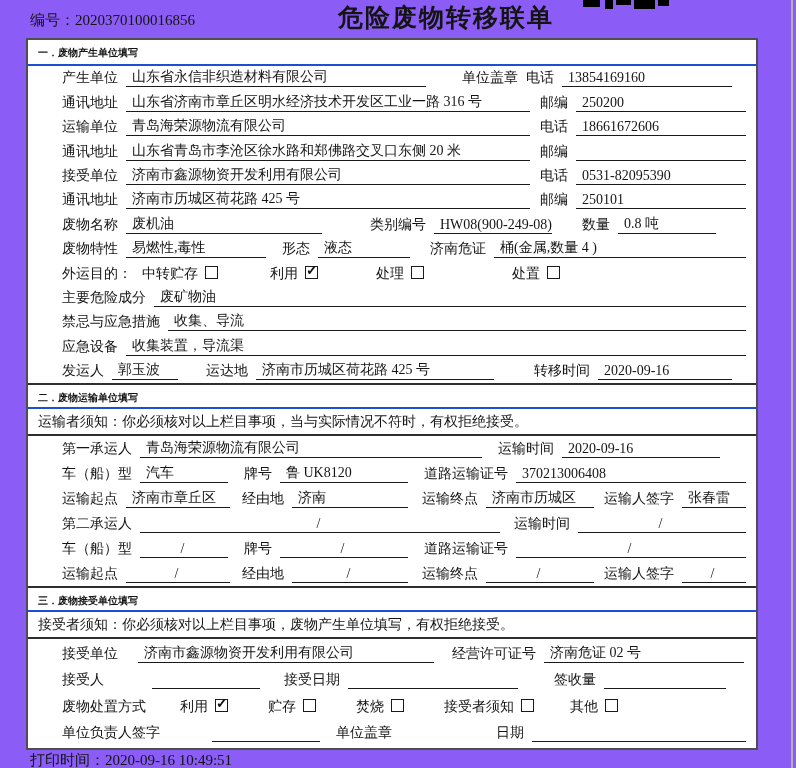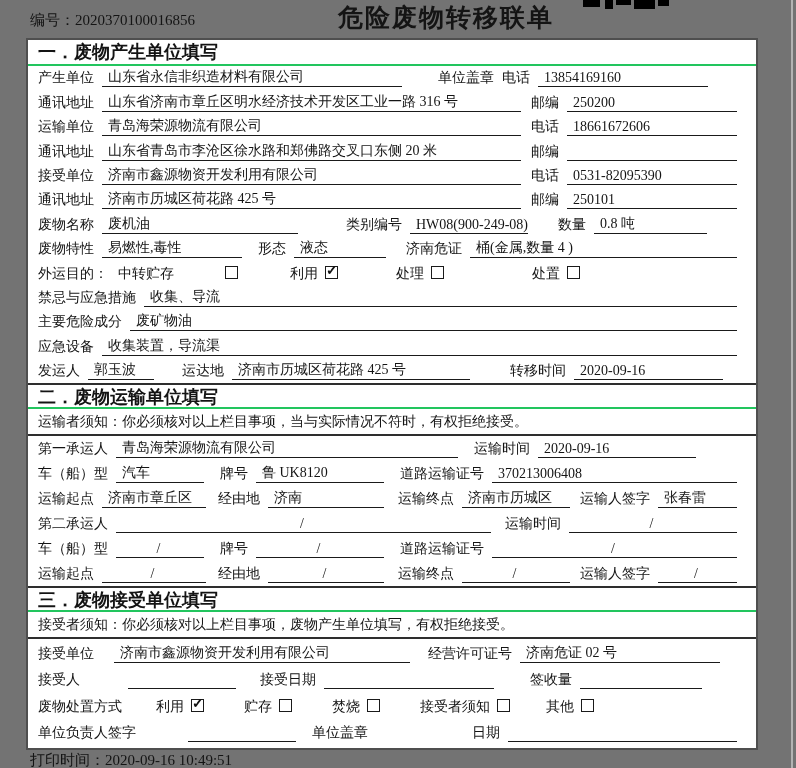--- a/index.html
+++ b/index.html
@@ -1,39 +1,39 @@
 <!DOCTYPE html>
 <html><head>
 <meta charset="utf-8">
 <style>
   html,body { margin:0; padding:0; background:#ffffff; }
   body { width:796px; height:768px; font-family:"Liberation Serif","DejaVu Serif",serif; color:#141414; }
-  .page { position:relative; width:796px; height:768px; overflow:hidden; background:#737373; }
+  .page { position:relative; width:796px; height:768px; overflow:hidden; background:#8b5cf6; }
 
   .serial { position:absolute; top:11px; left:30px; font-size:15px; white-space:nowrap; }
   .title  { position:absolute; top:1px; left:446px; transform:translateX(-50%);
             font-size:25px; font-weight:bold; letter-spacing:2px; white-space:nowrap; }
 
   .qr { position:absolute; top:0; left:583px; width:110px; height:11px; }
   .qr i { position:absolute; top:0; background:#000; display:block; }
 
   .scan-edge { position:absolute; top:0; bottom:0; right:3px; width:2px; background:#b3b3b3; }
 
   .box { position:absolute; top:38px; left:26px; width:732px; height:712px;
          border:2px solid #4f4f4f; box-sizing:border-box; background:#fff; }
 
-  .sec-h { height:26px; line-height:25px; padding:0 10px; font-size:18px; font-weight:bold;
-           border-bottom:2px solid #22c55e; box-sizing:border-box; white-space:nowrap; }
+  .sec-h { height:26px; line-height:25px; padding:0 10px; font-size:10px; font-weight:bold;
+           border-bottom:2px solid #1d4ed8; box-sizing:border-box; white-space:nowrap; }
   .sec-h.bt { border-top:2px solid #2e2e2e; }
 
   .notice { height:27px; line-height:26px; padding:0 10px; font-size:14px;
             border-bottom:2px solid #2e2e2e; box-sizing:border-box; white-space:nowrap; }
 
-  .row { display:flex; align-items:flex-end; padding:0 19px 3px 10px; box-sizing:border-box;
-         font-size:14px; white-space:nowrap; }
+  .row { display:flex; align-items:flex-end; padding:0 10px 3px 10px; box-sizing:border-box;
+         font-size:14px; white-space:nowrap;margin-left:24px; }
   .s1 .row { height:24.4px; }
   .s2 .row { height:25px; }
   .s3 .row { height:26.5px; }
 
   .lbl { margin-right:8px; }
   .val { border-bottom:1px solid #1a1a1a; padding:0 3px 0 6px; min-height:17px; box-sizing:border-box; }
   .fill { flex:1 1 auto; }
   .ctr { text-align:center; padding-left:0; }
   .sp  { flex:0 0 auto; }
 
@@ -129,46 +129,46 @@
         <span class="lbl">废物特性</span>
         <span class="val" style="width:140px;">易燃性,毒性</span>
         <span class="lbl" style="margin-left:16px;">形态</span>
         <span class="val" style="width:92px;">液态</span>
         <span class="lbl" style="margin-left:20px;">济南危证</span>
         <span class="val fill">桶(金属,数量 4 )</span>
       </div>
 
       <div class="row">
         <span class="lbl">外运目的：</span>
-        <span class="opt" style="margin-left:2px;gap:44px;">
+        <span class="opt" style="margin-left:2px;">
           <span>中转贮存</span>
           <span class="cb"></span>
         </span>
         <span class="opt" style="margin-left:52px;">
           <span>利用</span>
           <span class="cb checked"></span>
         </span>
         <span class="opt" style="margin-left:58px;">
           <span>处理</span>
           <span class="cb"></span>
         </span>
         <span class="opt" style="margin-left:88px;">
           <span>处置</span>
           <span class="cb"></span>
         </span>
       </div>
 
       <div class="row">
+        <span class="lbl">主要危险成分</span>
+        <span class="val fill">废矿物油</span>
+      </div>
+
+      <div class="row">
         <span class="lbl">禁忌与应急措施</span>
         <span class="val fill">收集、导流</span>
-      </div>
-
-      <div class="row">
-        <span class="lbl">主要危险成分</span>
-        <span class="val fill">废矿物油</span>
       </div>
 
       <div class="row">
         <span class="lbl">应急设备</span>
         <span class="val fill">收集装置，导流渠</span>
       </div>
 
       <div class="row">
         <span class="lbl">发运人</span>
         <span class="val" style="width:66px;">郭玉波</span>

